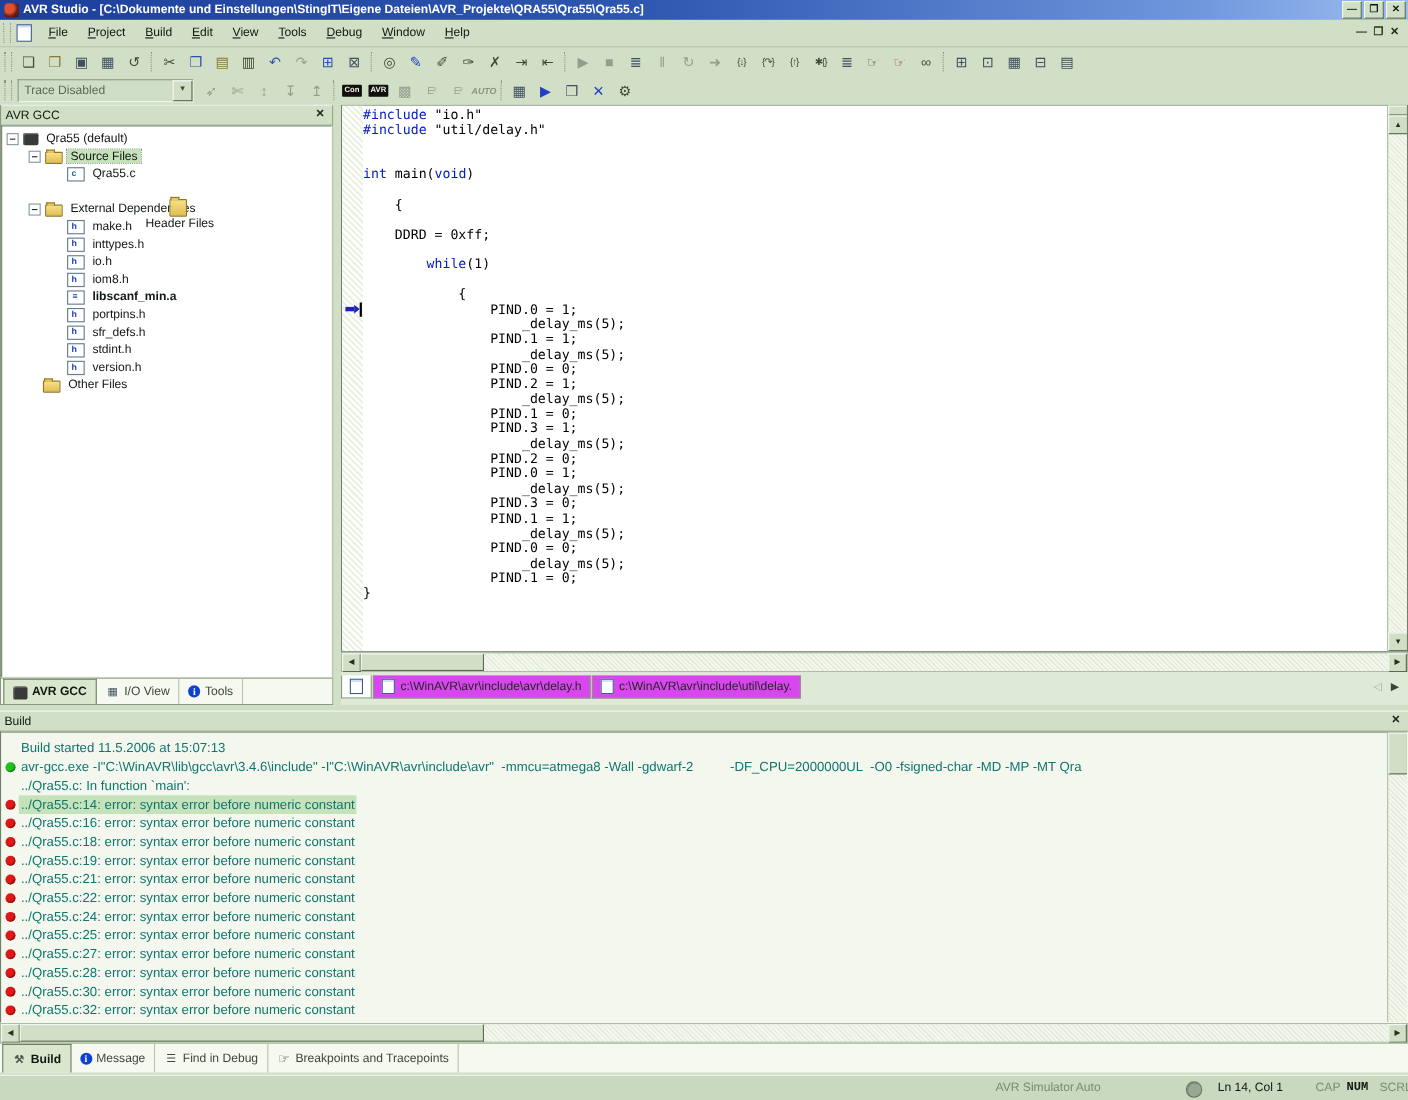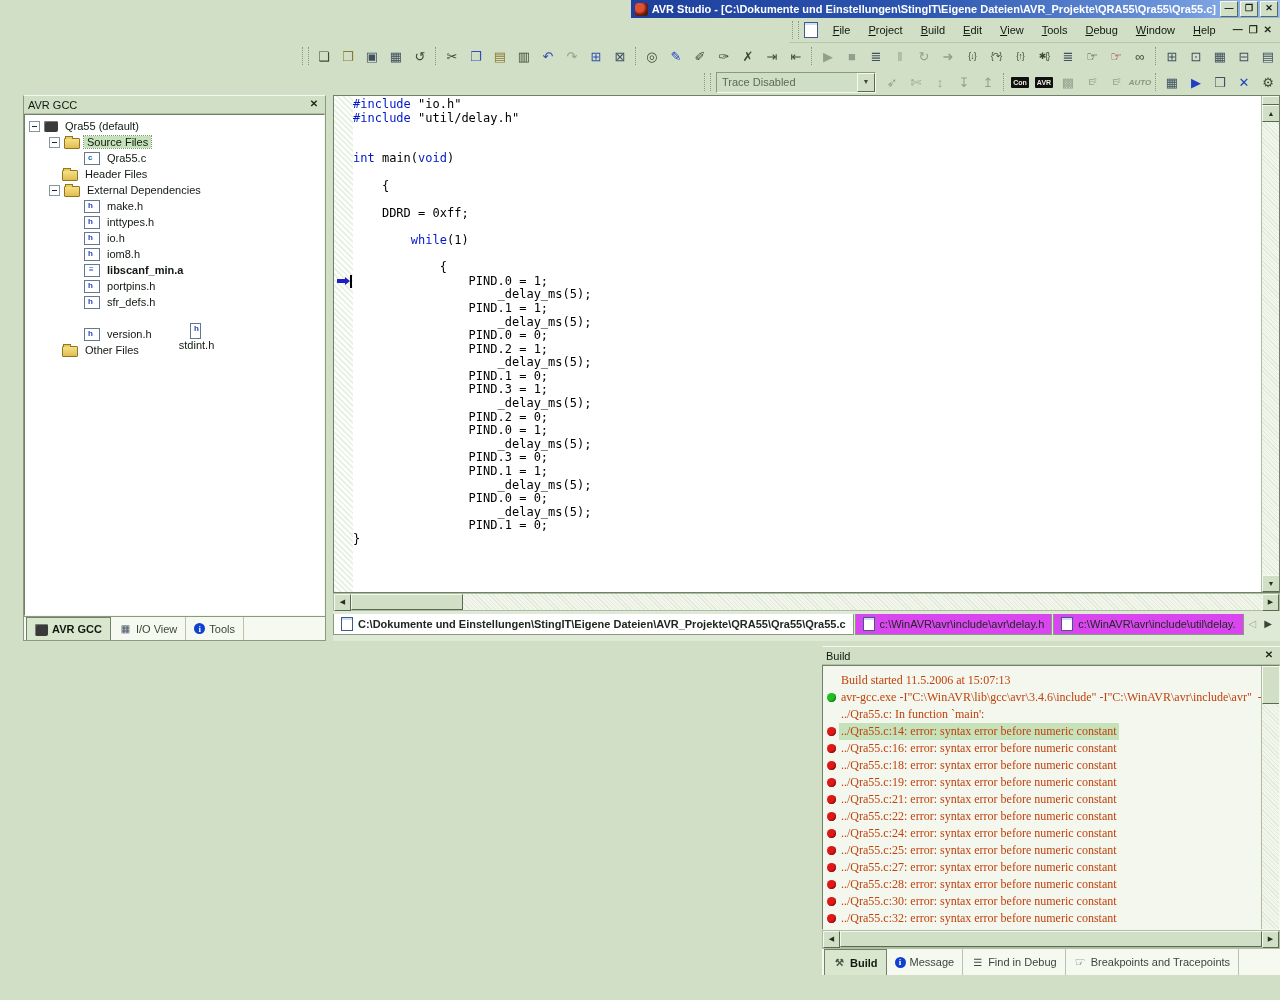--- a/index.html
+++ b/index.html
@@ -3,21 +3,21 @@
 <meta charset="utf-8">
 <style>
   html,body{margin:0;padding:0;}
   body{
     width:1280px;height:1000px;overflow:hidden;
     background:#d0dfc6;
     font-family:"Liberation Sans", sans-serif;
     font-size:11px;color:#101810;
     -webkit-font-smoothing:none;
   }
-  .app{width:1280px;height:812px;display:flex;flex-direction:column;position:relative;align-items:flex-end;}
+  .app{width:1280px;height:812px;display:flex;flex-direction:column;position:relative;}
 
   
   .titlebar{
     height:18px;flex:0 0 18px;display:flex;align-items:center;
     background:linear-gradient(to right,#1e3f9c 0%,#2c56b0 45%,#6f97dc 85%,#9dbdf0 100%);
     color:#fff;padding:0 2px;
   }
   .app-icon{width:13px;height:13px;margin:0 4px 0 2px;border-radius:3px;
     background:radial-gradient(circle at 35% 35%, #e05030 0 35%, #702010 60%, #301008 100%);
     flex:0 0 13px;}
@@ -125,22 +125,22 @@
     border:1px solid #8a9a7e;border-top:none;margin-right:1px;color:#202820;white-space:nowrap;overflow:hidden;}
   .etab.active{background:#fff;font-weight:bold;}
   .etab .doc-ic{width:10px;height:12px;background:#fff;border:1px solid #405a8c;box-shadow:inset 0 2px 0 #cfe0f4;flex:0 0 10px;}
   .tab-nav{margin-left:auto;display:flex;gap:8px;padding:4px 8px 0 4px;color:#3a463a;font-size:10px;}
   .tab-nav .disabled{opacity:.4;}
 
   
   .build-panel{flex:0 0 328px;height:328px;margin-top:5px;display:flex;flex-direction:column;border-top:1px solid #f4f8ef;background:#d0dfc6;}
   .build-content-wrap{flex:1;position:relative;border:1px solid;border-color:#70806a #f4f8ef #f4f8ef #70806a;background:#f3f7ee;overflow:hidden;}
   .build-lines{position:absolute;left:0;top:6px;right:18px;bottom:0;
-    font-family:Liberation Serif, serif;font-size:12px;line-height:17px;
-    white-space:pre;color:#c2410c;}
+    font-family:Liberation Sans, sans-serif;font-size:12px;line-height:17px;
+    white-space:pre;color:#0f766e;}
   .bline{height:17px;display:flex;align-items:center;}
   .bmark{width:16px;flex:0 0 16px;display:flex;align-items:center;justify-content:center;}
   .dot{width:9px;height:9px;border-radius:50%;}
   .dot.red{background:#e01818;box-shadow:inset -1px -1px 1px #901010;}
   .dot.green{background:#20c020;box-shadow:inset -1px -1px 1px #108010;}
   .btext{padding:0 2px;}
   .bline.selected .btext{background:#c6e2bb;}
   .build-vscroll{position:absolute;right:0;top:0;bottom:0;width:17px;border-left:1px solid #aebca2;
     background-image:repeating-linear-gradient(45deg,#e2ebd9 0 1px,#f2f6ec 1px 3px);
     display:flex;flex-direction:column;}
@@ -393,21 +393,21 @@
           <div class="tree-row selected" style="padding-left: 20px;">
             <span class="expander"></span>
             <span class="ticon icon-folder-icon"></span>
             <span class="lbl">Source Files</span>
           </div>
           <div class="tree-row" style="padding-left: 40px;">
             <span class="exp-spacer"></span>
             <span class="ticon icon-c-file-icon file-box"></span>
             <span class="lbl">Qra55.c</span>
           </div>
-          <div class="tree-row" style="padding-left: 20px;">
+          <div class="tree-row" style="padding-left: 20px; flex-direction: column;">
             <span class="exp-spacer"></span>
             <span class="ticon icon-folder-icon"></span>
             <span class="lbl">Header Files</span>
           </div>
           <div class="tree-row" style="padding-left: 20px;">
             <span class="expander"></span>
             <span class="ticon icon-folder-icon"></span>
             <span class="lbl">External Dependencies</span>
           </div>
           <div class="tree-row" style="padding-left: 40px;">
@@ -438,21 +438,21 @@
           <div class="tree-row" style="padding-left: 40px;">
             <span class="exp-spacer"></span>
             <span class="ticon icon-h-file-icon file-box"></span>
             <span class="lbl">portpins.h</span>
           </div>
           <div class="tree-row" style="padding-left: 40px;">
             <span class="exp-spacer"></span>
             <span class="ticon icon-h-file-icon file-box"></span>
             <span class="lbl">sfr_defs.h</span>
           </div>
-          <div class="tree-row" style="padding-left: 40px; flex-direction: column;">
+          <div class="tree-row" style="padding-left: 40px;">
             <span class="exp-spacer"></span>
             <span class="ticon icon-h-file-icon file-box"></span>
             <span class="lbl">stdint.h</span>
           </div>
           <div class="tree-row" style="padding-left: 40px;">
             <span class="exp-spacer"></span>
             <span class="ticon icon-h-file-icon file-box"></span>
             <span class="lbl">version.h</span>
           </div>
           <div class="tree-row" style="padding-left: 20px;">
@@ -493,21 +493,20 @@
       </div>
       <div class="hscroll">
         <div class="scroll-btn">◀</div>
         <div class="hthumb" style="width:110px;"></div>
         <div style="flex:1;"></div>
         <div class="scroll-btn">▶</div>
       </div>
       <div class="editor-tabs" id="editor-tabs">
           <div class="etab active">
             <span class="doc-ic"></span>
-            <span>C:\Dokumente und Einstellungen\StingIT\Eigene Dateien\AVR_Projekte\QRA55\Qra55\Qra55.c</span>
           </div>
           <div class="etab">
             <span class="doc-ic"></span>
             <span>c:\WinAVR\avr\include\avr\delay.h</span>
           </div>
           <div class="etab">
             <span class="doc-ic"></span>
             <span>c:\WinAVR\avr\include\util\delay.</span>
           </div>
           <div class="tab-nav">

